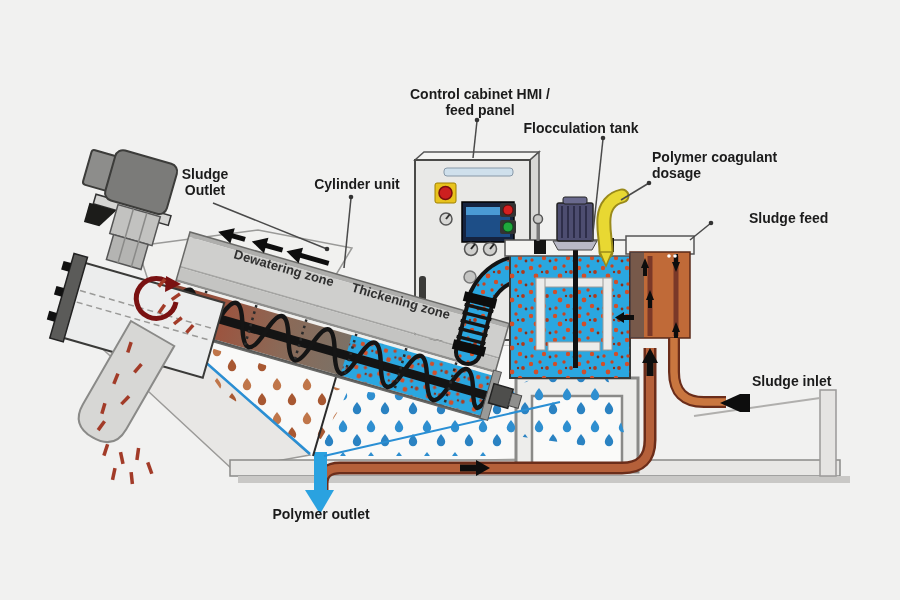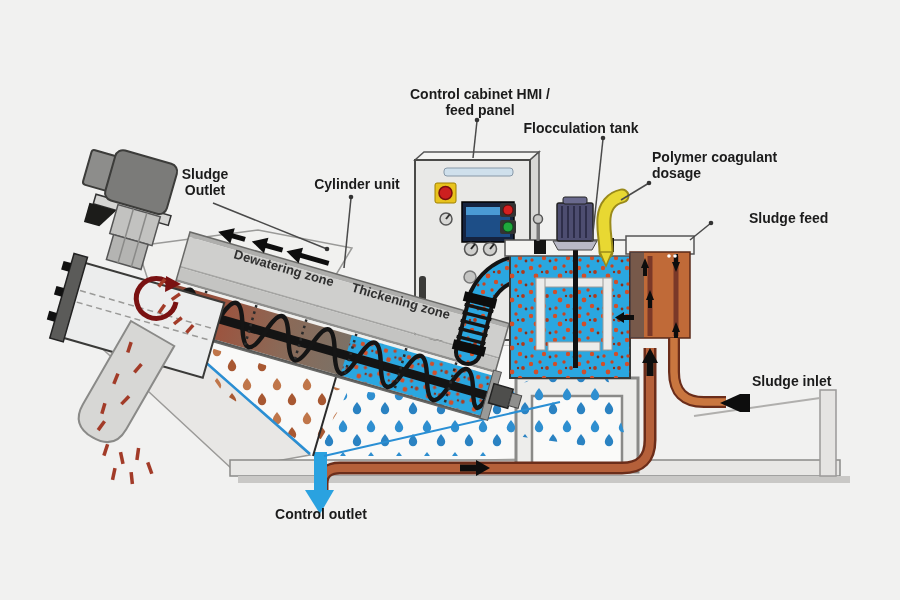--- a/index.html
+++ b/index.html
@@ -323,16 +323,16 @@
     <div>Polymer coagulant</div>
     <div>dosage</div>
   </div>
   <div class="lbl" style="left:714px;top:210px;margin-left:35px;">Sludge feed</div>
   <div class="lbl" style="left:752px;top:373px;">Sludge inlet</div>
   <div class="lbl center" style="left:205px;top:166px;">
     <div>Sludge</div>
     <div>Outlet</div>
   </div>
   <div class="lbl center" style="left:357px;top:176px;">Cylinder unit</div>
-  <div class="lbl center" style="left:321px;top:506px;">Control outlet</div>
+  <div class="lbl center" style="left:321px;top:506px;">Polymer outlet</div>
   <div class="zone-lbl" style="left:284px;top:268px;">Dewatering zone</div>
   <div class="zone-lbl" style="left:401px;top:301px;">Thickening zone</div>
 </div>
 
 </body></html>

